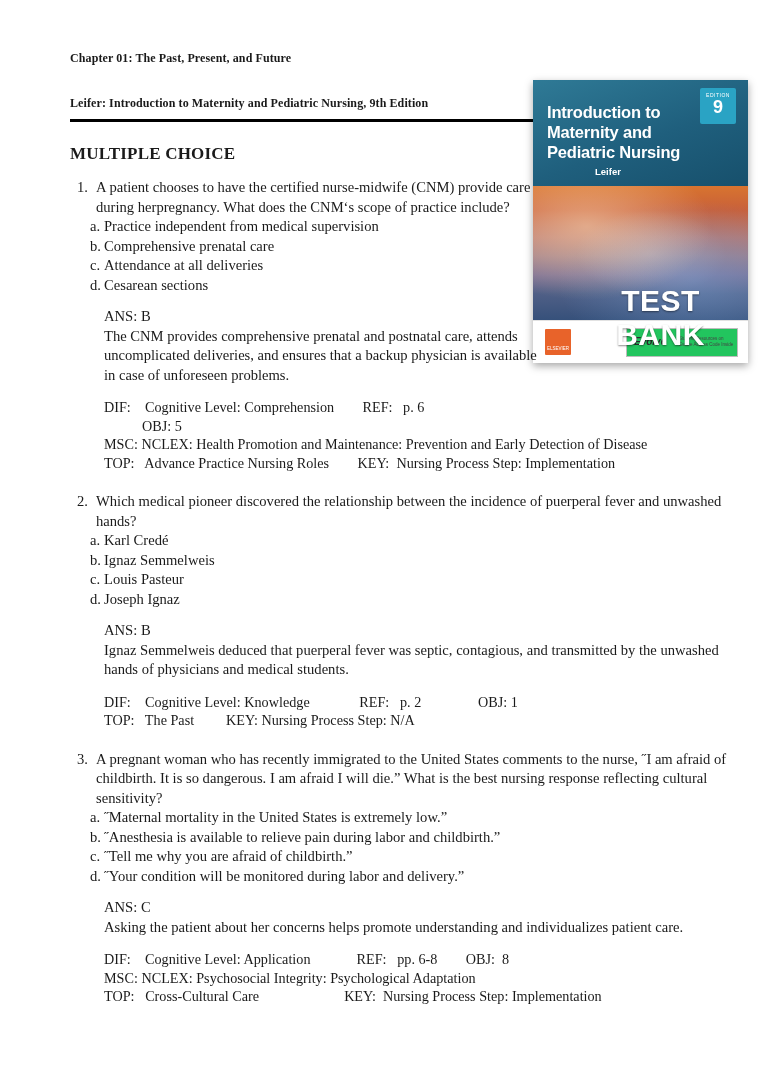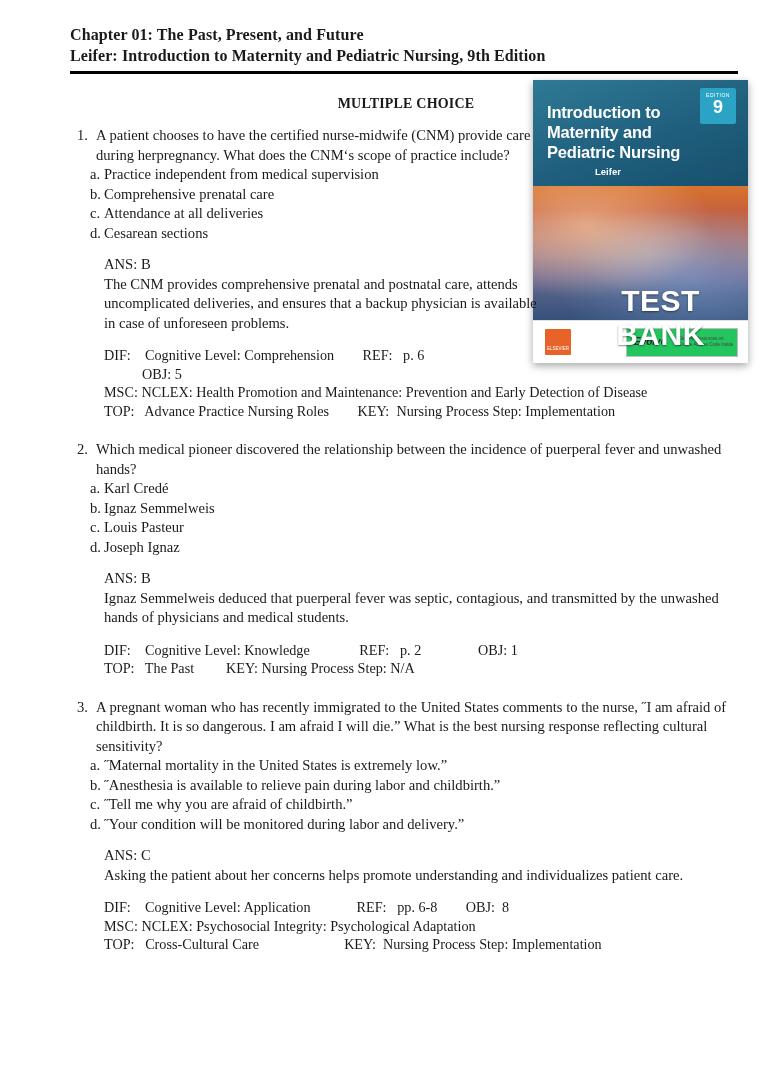--- a/index.html
+++ b/index.html
@@ -20,36 +20,36 @@
     width: 772px;
     height: 1067px;
     box-sizing: border-box;
     padding: 24px 30px 0 30px;
   }
   .header {
     padding-left: 40px;
   }
   .header-line {
     font-weight: bold;
-    font-size: 16px;
+    font-size: 12px;
     line-height: 21px;
     letter-spacing: 0.1px;
+    margin-top: 24px;
   }
   .header-rule {
     margin: 5px 0 0 40px;
     height: 3px;
     background: #000000;
     width: 668px;
   }
   .section-title {
     margin: 22px 0 0 40px;
     font-weight: bold;
-    font-size: 14px;
+    font-size: 17px;
     letter-spacing: 0.2px;
-    text-align: center;
   }
   .content {
     margin-top: 14px;
     padding-left: 40px;
     font-size: 14.6px;
     line-height: 19.5px;
   }
   .question {
     position: relative;
     margin-bottom: 20px;

